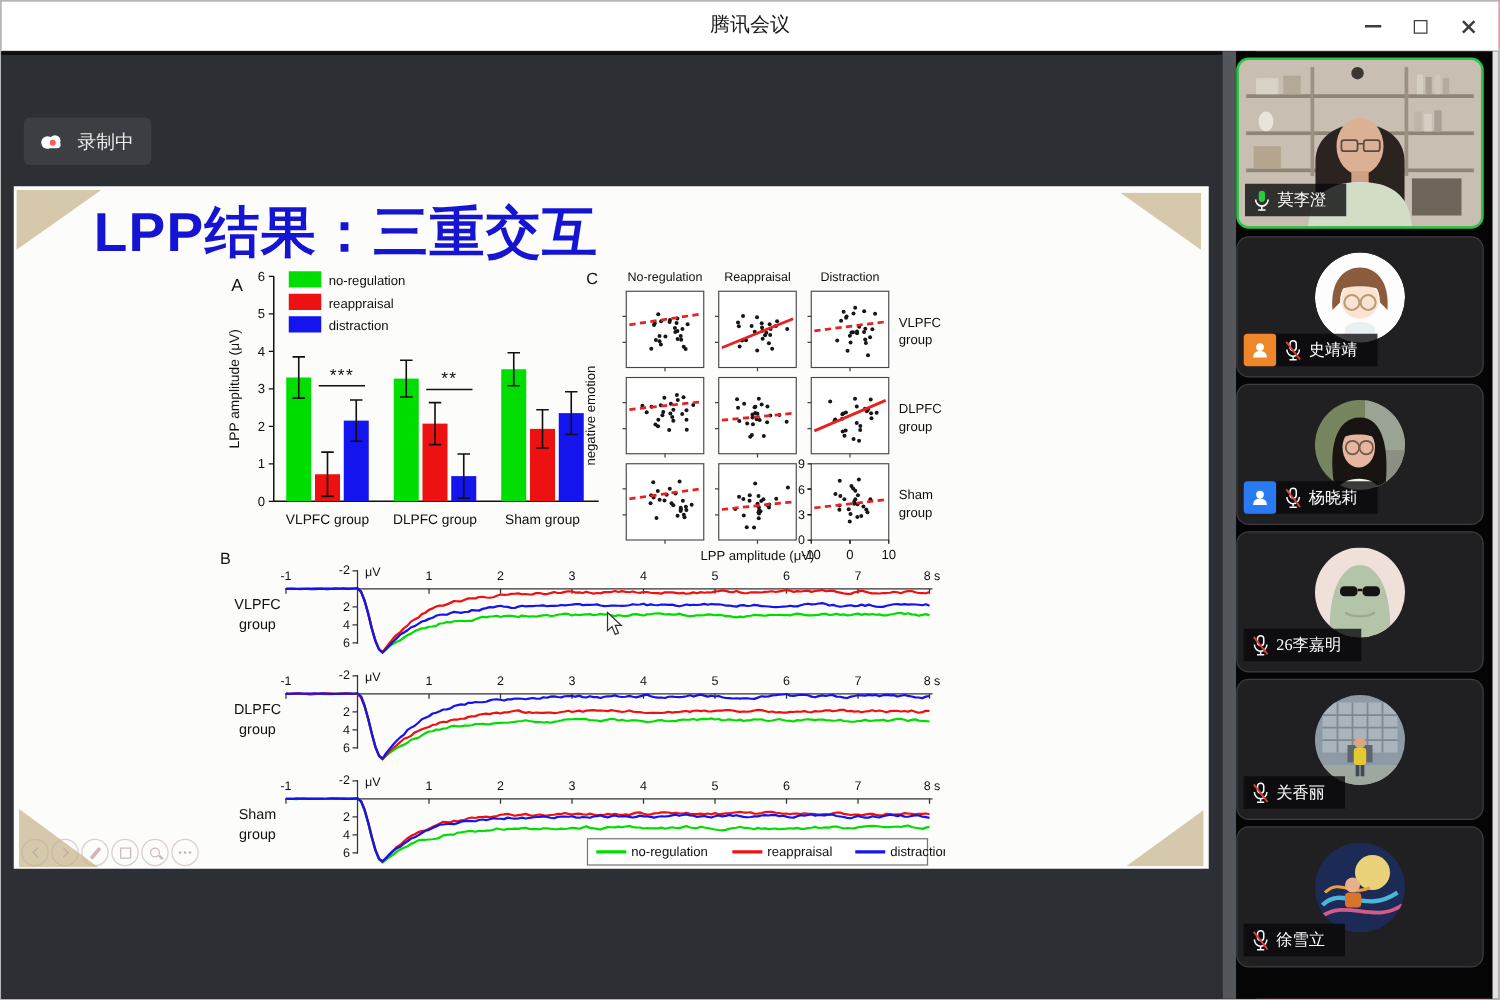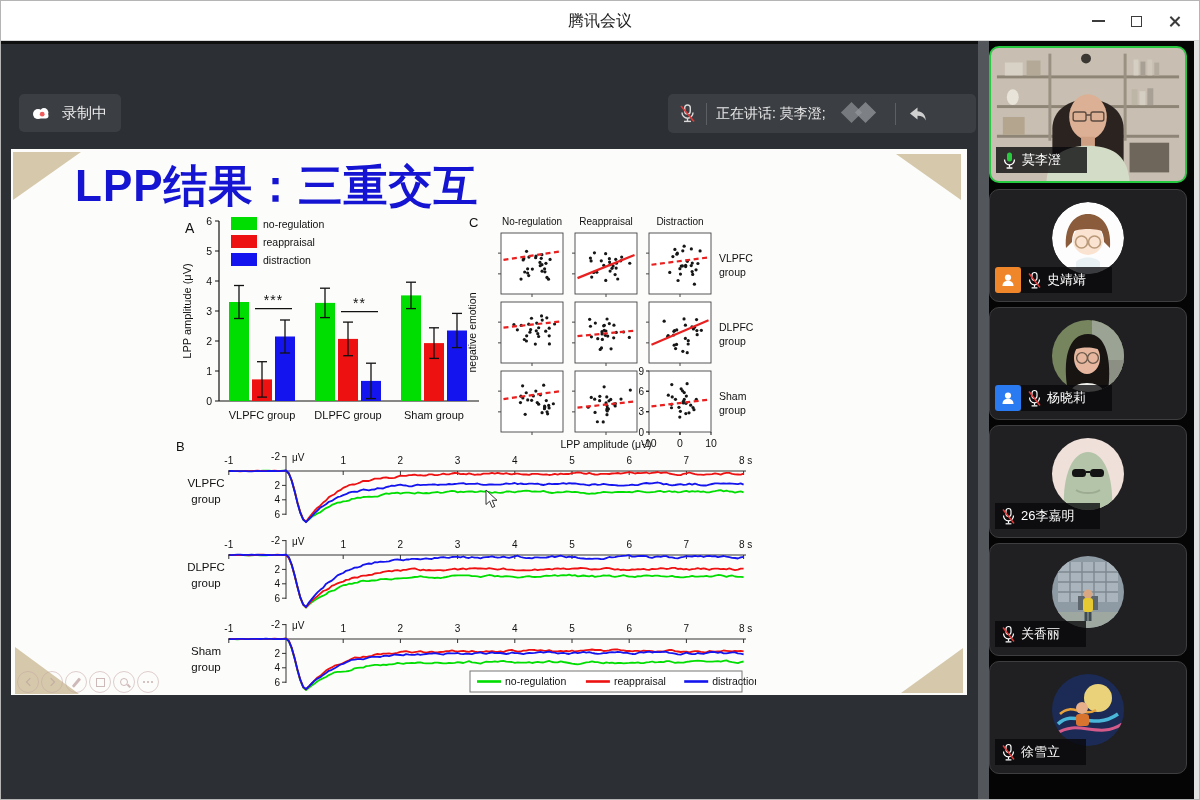--- a/index.html
+++ b/index.html
@@ -85,21 +85,21 @@
   .tile.video { height: 137px; border: 2px solid #26c93f; background: #888; }
   .tile .video-scene { position: absolute; left: 0; top: 0; width: 100%; height: 100%; }
   .avatar { position: absolute; left: 50%; top: 12px; transform: translateX(-50%);
             width: 72px; height: 72px; border-radius: 50%; overflow: hidden; }
   .nameplate { position: absolute; left: 5px; bottom: 8px; display: flex; align-items: stretch; height: 26px; }
   .badge { width: 26px; height: 26px; border-radius: 3px; display: flex; align-items: center;
            justify-content: center; flex: none; }
   .badge.orange { background: #f0862a; }
   .badge.blue { background: #2a7bf2; }
   .plate { display: flex; align-items: center; gap: 5px; background: rgba(8,8,10,0.78);
-           padding: 0 26px 0 6px; color: #fff; font-size: 13px; white-space: nowrap; }
+           padding: 0 16px 0 6px; color: #fff; font-size: 13px; white-space: nowrap; font-family: Liberation Serif, serif; }
 </style>
 </head>
 <body>
 
 <div id="window">
 
   <div class="titlebar">
     <div class="titlebar-title">腾讯会议</div>
     <div class="titlebar-controls">
       <div class="tb-btn">
@@ -121,41 +121,20 @@
       <div class="recording-badge">
         <svg width="24" height="20" viewBox="0 0 24 20">
           <circle cx="9" cy="11" r="5" fill="#fff"></circle>
           <circle cx="15" cy="9.5" r="4.4" fill="#fff"></circle>
           <rect x="5" y="10" width="14.5" height="5.5" rx="2.7" fill="#fff"></rect>
           <circle cx="13.2" cy="11.2" r="2.4" fill="#f05b5b"></circle>
         </svg>
         <span>录制中</span>
       </div>
 
-      <div class="speaking-bar">
-        <svg width="19" height="21" viewBox="0 0 19 21">
-          <rect x="6.7" y="2" width="5.6" height="9" rx="2.8" fill="none" stroke="#d9d9d9" stroke-width="1.4"></rect>
-          <path d="M4 9.5 a5.5 5.8 0 0 0 11 0" fill="none" stroke="#d9d9d9" stroke-width="1.4"></path>
-          <line x1="9.5" y1="15.3" x2="9.5" y2="18" stroke="#d9d9d9" stroke-width="1.4"></line>
-          <line x1="6" y1="18.4" x2="13" y2="18.4" stroke="#d9d9d9" stroke-width="1.4"></line>
-          <line x1="3" y1="3" x2="16" y2="18.5" stroke="#e03c3c" stroke-width="1.6"></line>
-        </svg>
-        <div class="vdiv"></div>
-        <span class="speaking-label">正在讲话: 莫李澄;</span>
-        <div class="watermark">
-          <svg width="52" height="30" viewBox="0 0 52 30">
-            <rect x="10" y="6" width="15" height="15" transform="rotate(45 17.5 13.5)" fill="#7d8084" opacity="0.9"></rect>
-            <rect x="24" y="6" width="15" height="15" transform="rotate(45 31.5 13.5)" fill="#94979b" opacity="0.75"></rect>
-          </svg>
-        </div>
-        <div class="vdiv"></div>
-        <svg width="22" height="20" viewBox="0 0 22 20">
-          <path d="M12.5 3.5 L5 9.5 L12.5 15.5 L12.5 11.8 C16.7 11.8 19.2 13.2 20.8 16.4 C20.6 10.6 17.2 7.4 12.5 7.2 Z" fill="#cfcfcf"></path>
-        </svg>
-      </div>
 
       <div class="slide">
         <div class="corner tl"></div>
         <div class="corner tr"></div>
         <div class="corner bl"></div>
         <div class="corner br"></div>
 
         <div class="slide-title">LPP结果：三重交互</div>
 
         <svg id="panelA" class="chart-svg" width="302" height="216">

